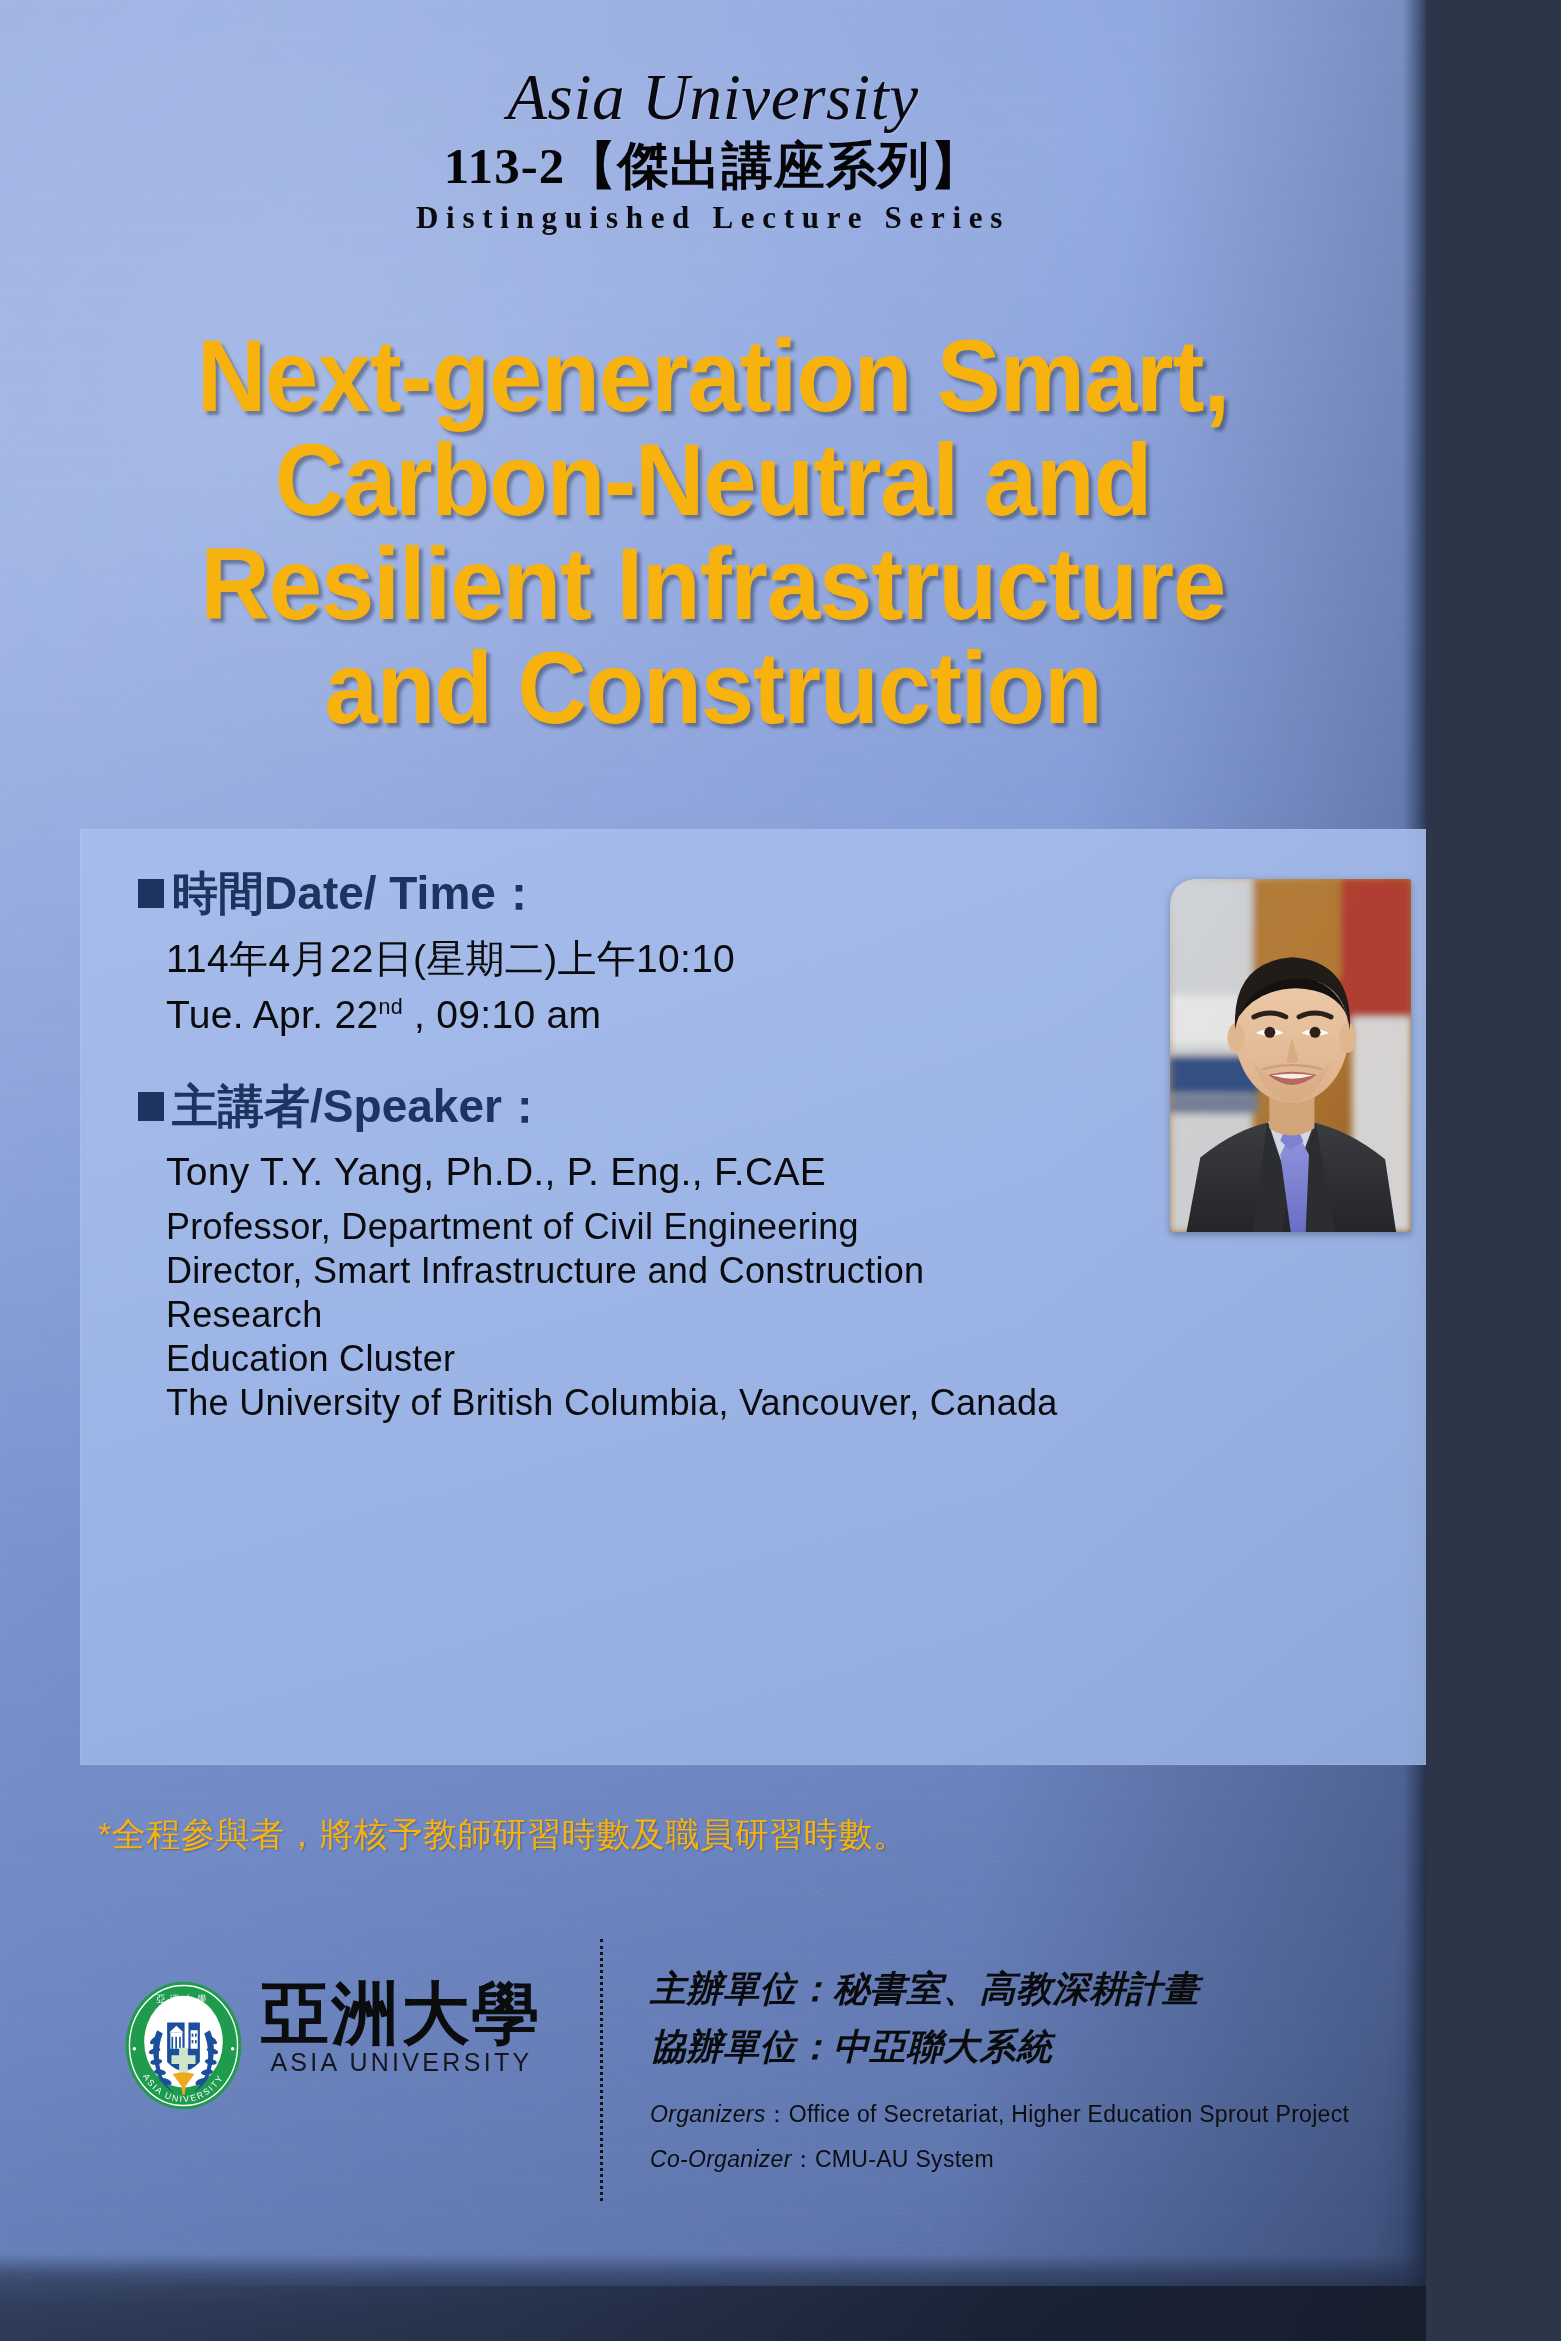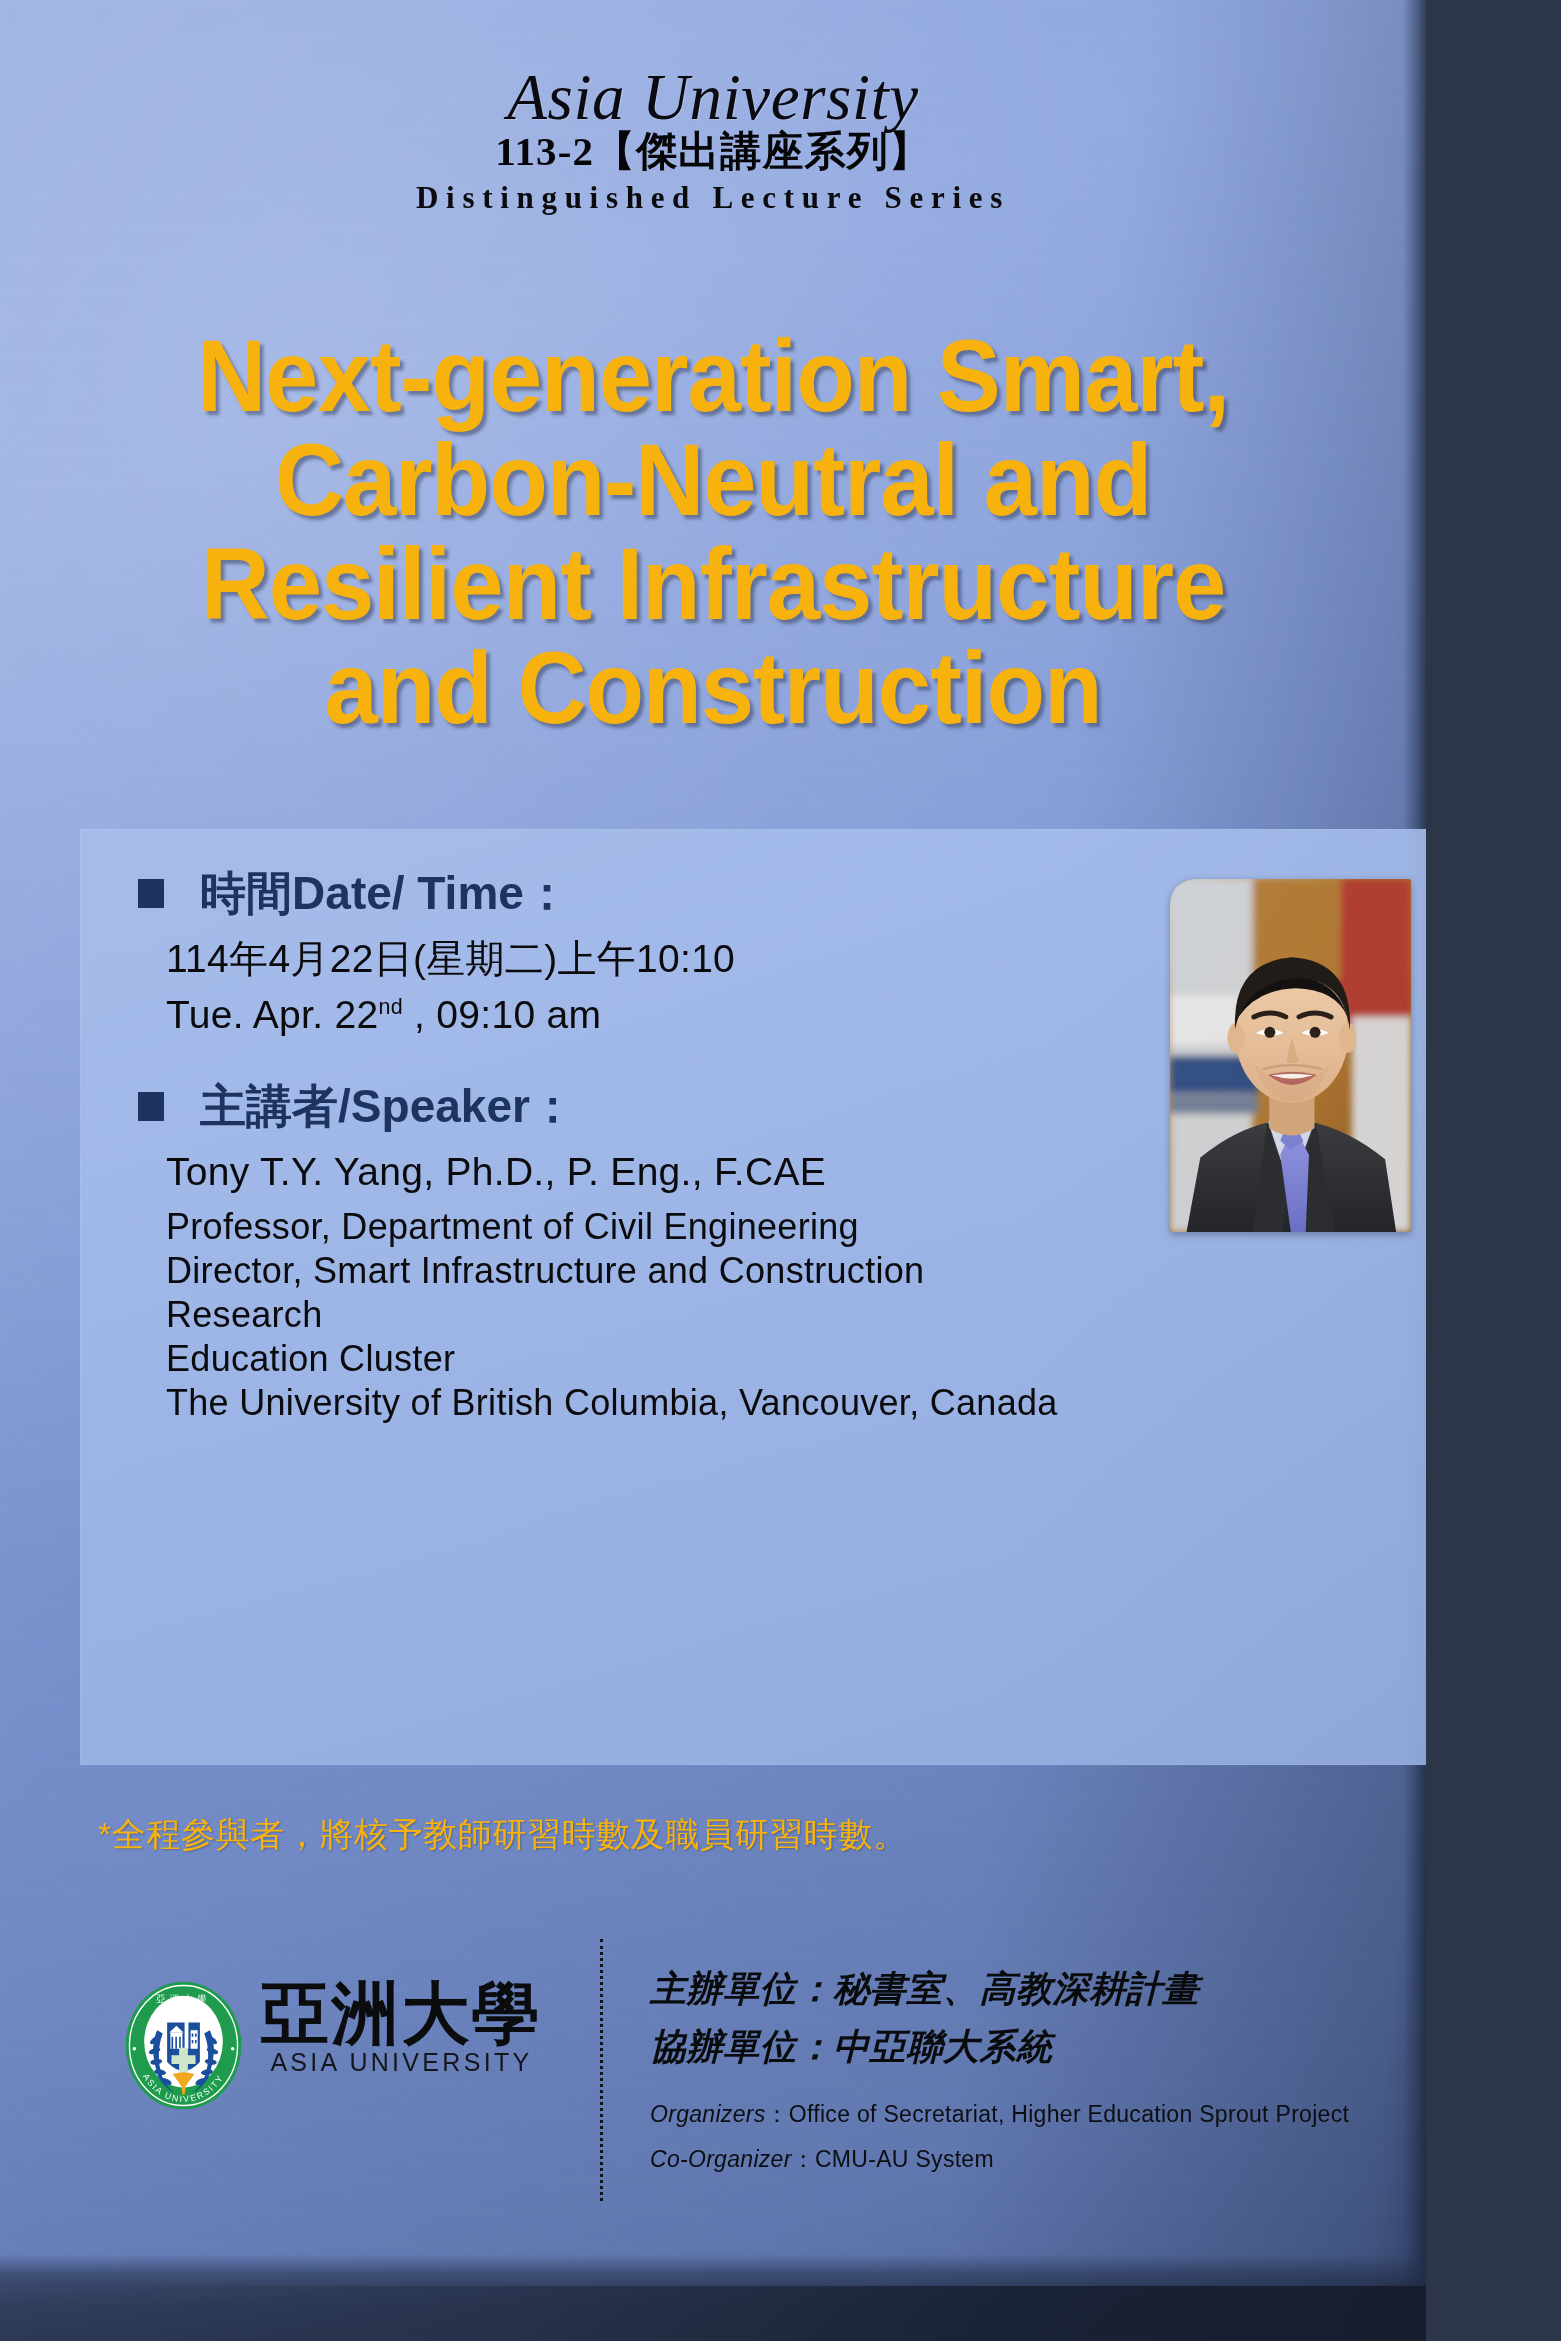--- a/index.html
+++ b/index.html
@@ -57,23 +57,24 @@
   .hdr-univ{
     font-family:"Liberation Serif", serif;
     font-style:italic;
     font-size:65px;
     color:#0a0a10;
     letter-spacing:0.6px;
     line-height:1.0;
     text-shadow:1.1px 1.1px 0 rgba(255,255,255,.18);
   }
   .hdr-series{
+    margin-top:10px;
     font-family:"Liberation Serif", serif;
     font-weight:bold;
-    font-size:41px;
+    font-size:51px;
     color:#060608;
     letter-spacing:1.1px;
     line-height:1.05;
   }
   .hdr-en{
     margin-top:8.8px;
     font-family:"Liberation Serif", serif;
     font-weight:bold;
     font-size:31px;
     color:#0a0a0f;
@@ -108,21 +109,20 @@
 
   .p-inner{position:absolute;left:58px;top:39px;right:22px;}
 
   .sect-head{
     display:flex;align-items:flex-start;
     color:#1d3460;
     font-size:46px;
     font-weight:bold;
     line-height:1.12;
     letter-spacing:0px;
-    gap:28px;
   }
   .sq{
     display:inline-block;
     width:26.4px;height:29px;
     background:#1d3460;
     margin-right:7.7px;margin-top:11px;
     flex:0 0 auto;
   }
   .sect-head .htxt{white-space:nowrap;}
 

